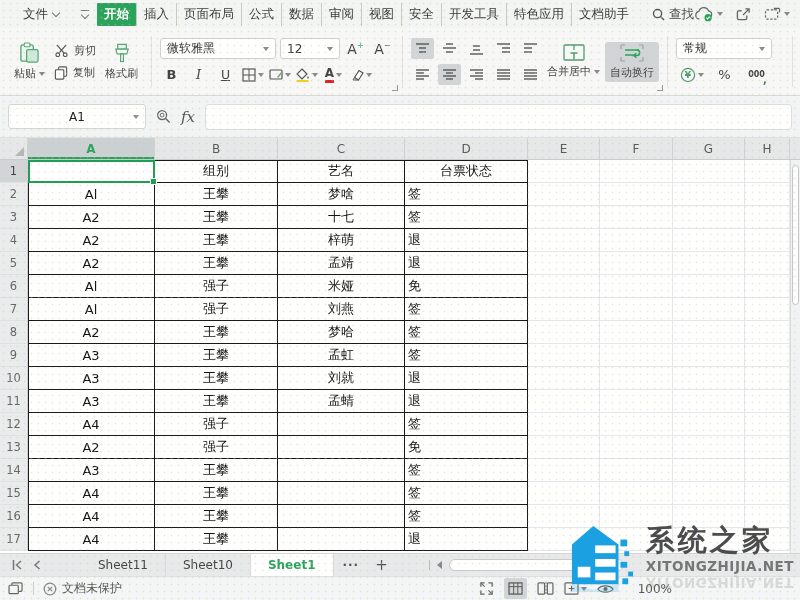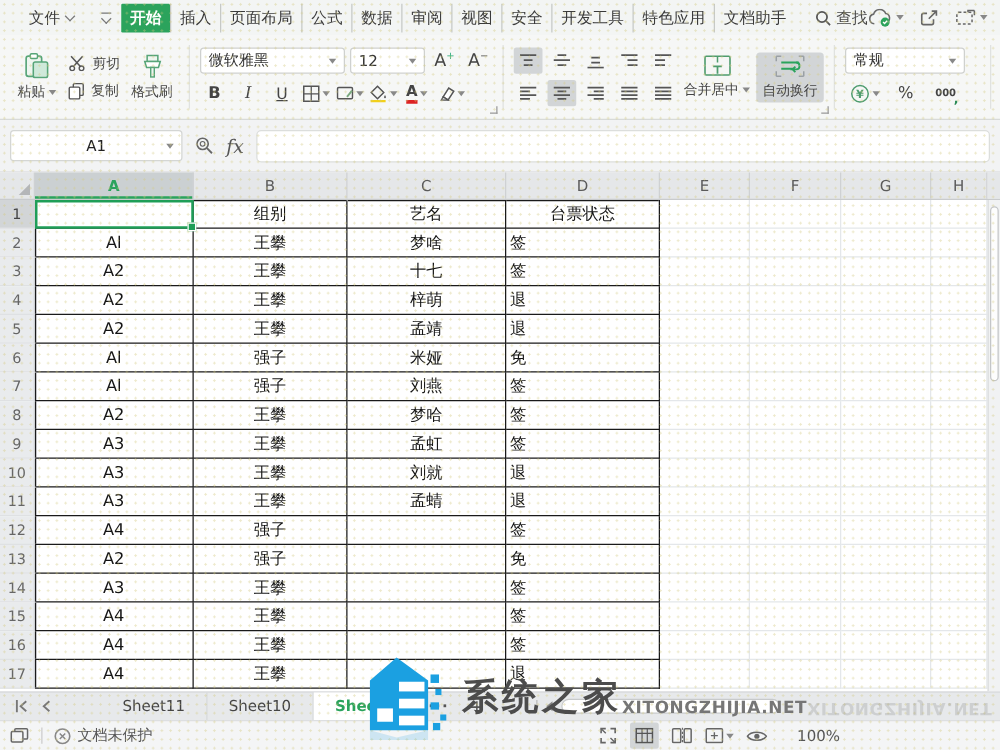--- a/index.html
+++ b/index.html
@@ -101,21 +101,21 @@
   .tri-l{width:0;height:0;border-top:4px solid transparent;border-bottom:4px solid transparent;border-right:5px solid #888}
   .hpill{width:175px;height:12px;background:#fff;border:1px solid #c8cacb;border-radius:6px}
   
   .statusbar{height:24px;background:#f4f5f6;border-top:1px solid #dddfe1;display:flex;align-items:center;
              padding:0 8px;gap:9px;font-size:12px;color:#555;flex-shrink:0}
   .sdiv{width:1px;height:13px;background:#ccc}
   .vright{margin-left:auto;margin-right:120px;display:flex;align-items:center;gap:10px}
   .zoomtxt{font-size:12px;color:#555;margin-left:14px}
   
   .watermark{position:absolute;right:6px;bottom:8px;display:flex;align-items:center;gap:12px;z-index:45}
-  .wm-text{display:flex;flex-direction:row;align-items:flex-end}
+  .wm-text{display:flex;flex-direction:column;align-items:flex-start}
   .wm-title{font-size:29px;font-weight:bold;color:#4c4c4c;letter-spacing:3px;line-height:1.1}
   .wm-domain{font-size:13.5px;font-weight:bold;color:#767676;letter-spacing:.5px;margin-top:2px}
   .wm-reflect{transform:scaleY(-1);opacity:.22;margin-top:1px}
   
   .dots{position:absolute;inset:0;pointer-events:none;z-index:44;
         background-image:radial-gradient(circle,rgba(212,202,128,.4) .8px,transparent 1.1px);
         background-size:7px 7px}
 </style>
 </head>
 <body>

